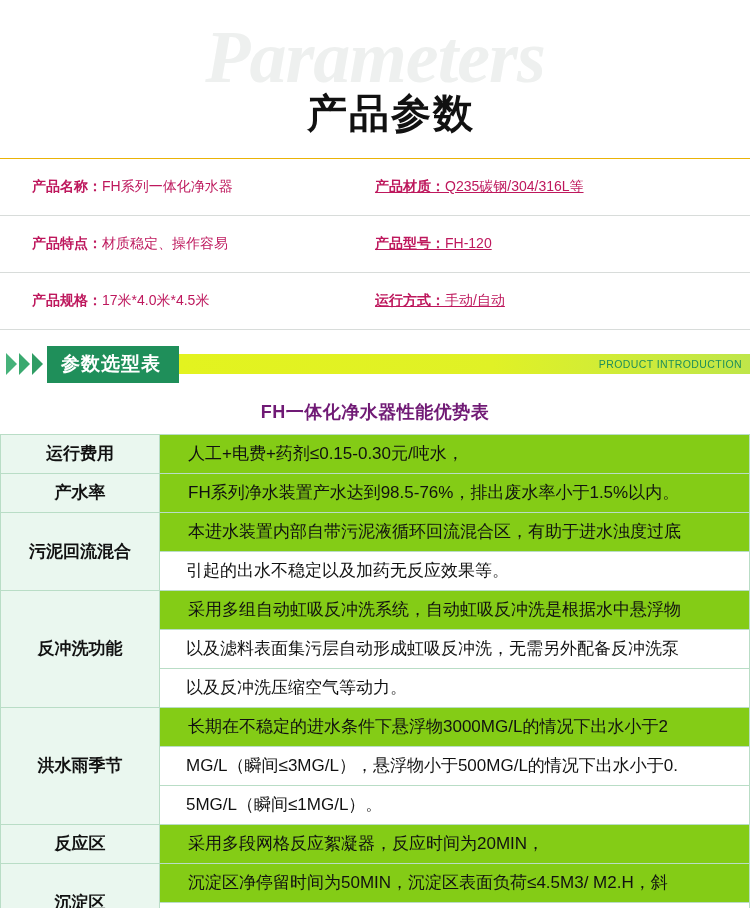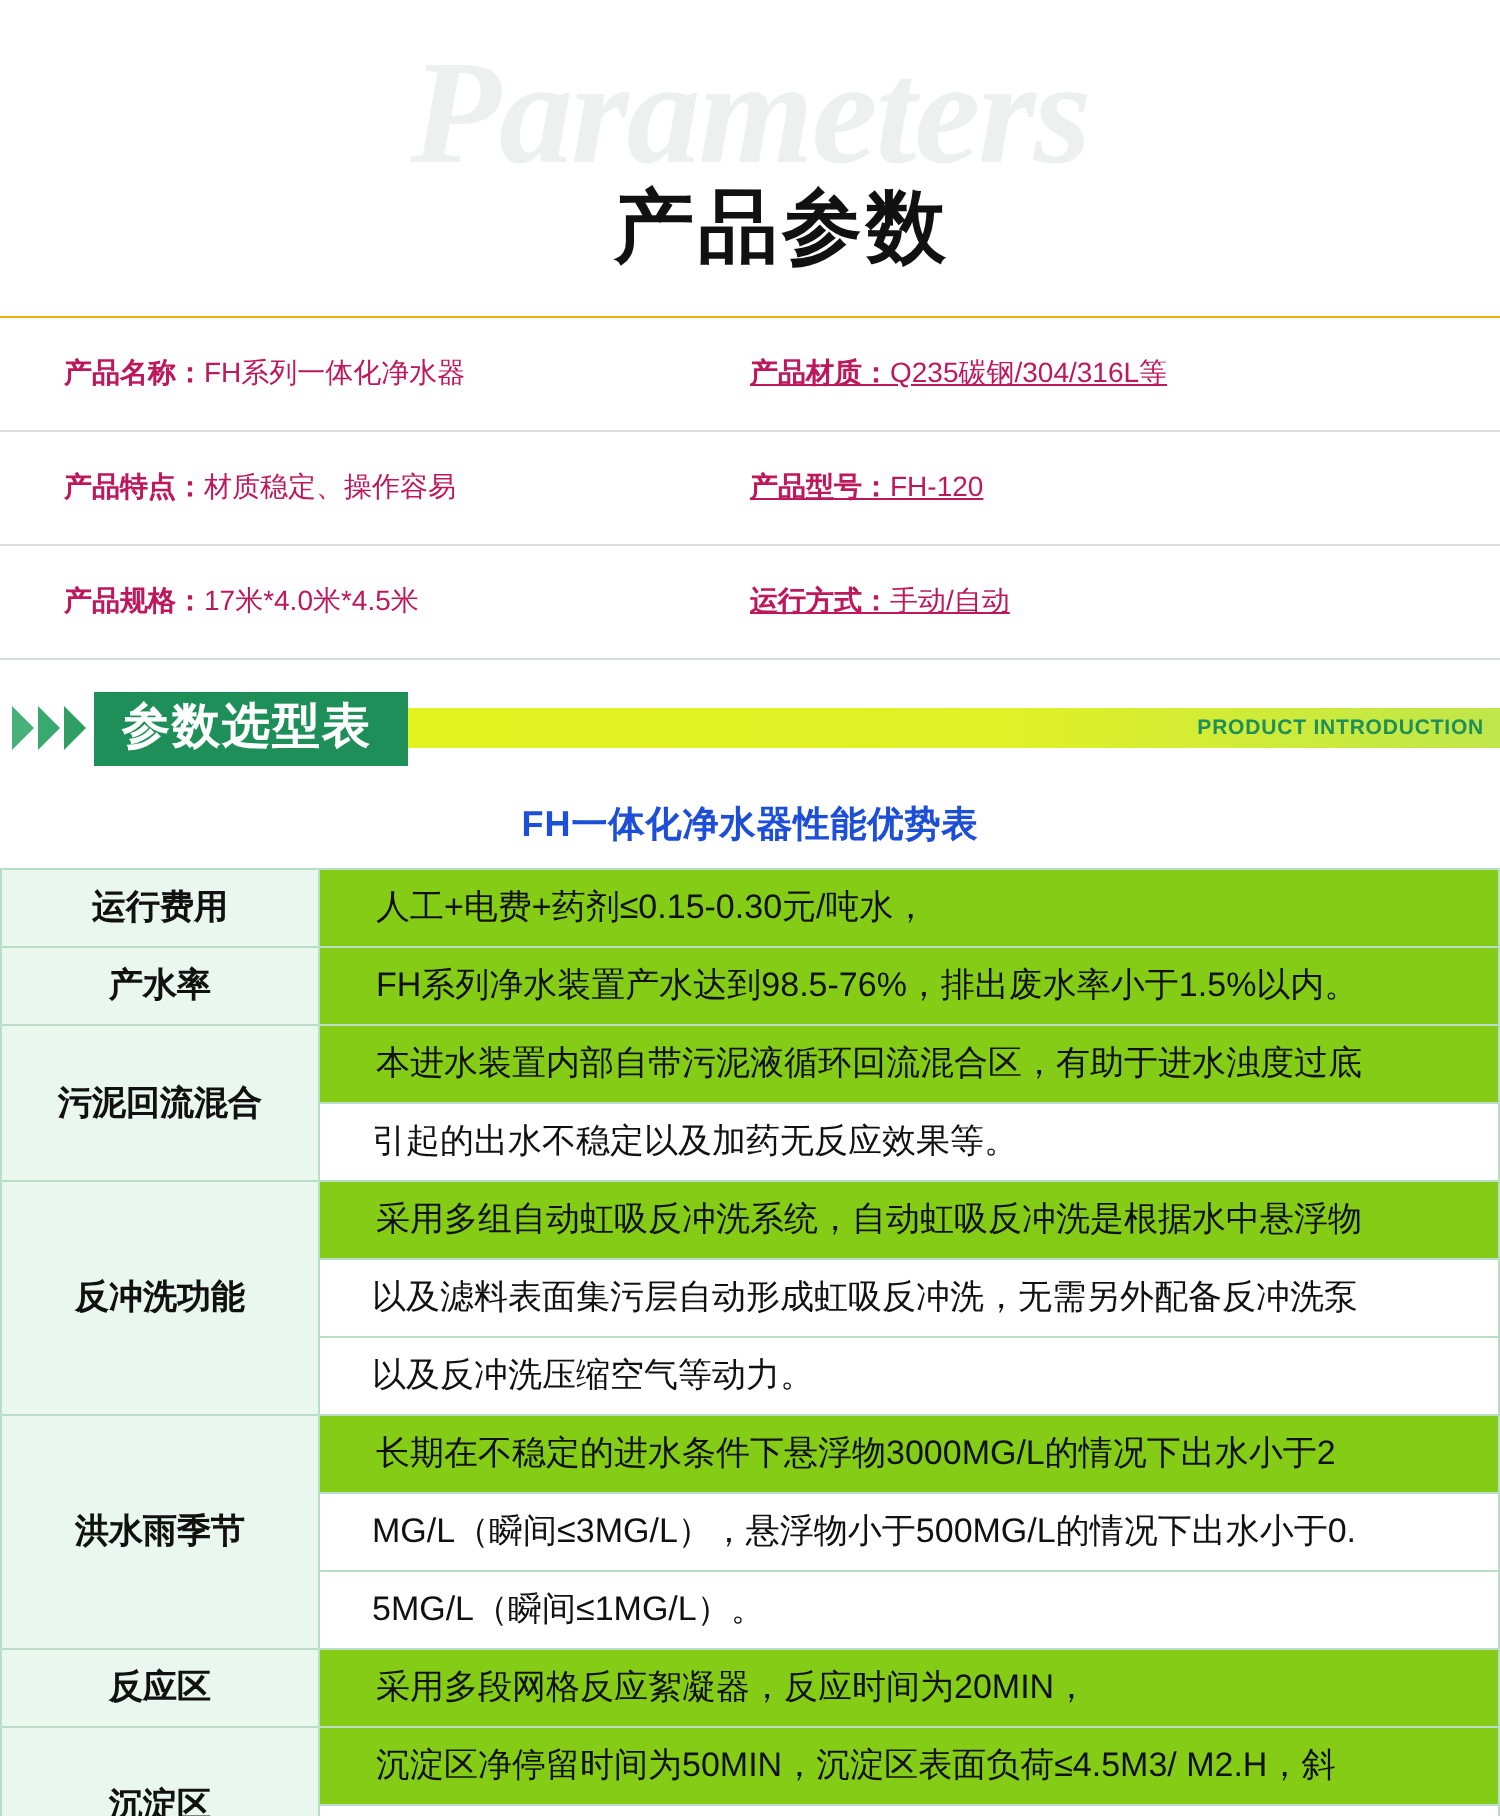--- a/index.html
+++ b/index.html
@@ -94,51 +94,51 @@
     border-top: 11px solid transparent;
     border-bottom: 11px solid transparent;
     border-left: 11px solid #46b27a;
     margin-right: 2px;
   }
   .banner-arrows span.a2 { border-left-color: #3aa96f; }
   .banner-arrows span.a3 { border-left-color: #2f9d64; }
   .banner-title {
     background: #1f8f5a;
     color: #ffffff;
-    font-size: 24px;
+    font-size: 19px;
     font-weight: bold;
     letter-spacing: 1px;
     padding: 7px 18px 8px 14px;
     line-height: 22px;
     white-space: nowrap;
   }
   .banner-bar {
     flex: 1;
     height: 20px;
     background: linear-gradient(to right, #e3f31f 0%, #e0f126 55%, #bfe64a 100%);
     position: relative;
   }
   .banner-en {
     position: absolute;
     right: 8px;
     top: 50%;
     transform: translateY(-50%);
     font-size: 10.5px;
-    font-weight: bold;
+    font-weight: normal;
     color: #1f8f5a;
     letter-spacing: 0.4px;
     white-space: nowrap;
   }
 
   
   .perf-title {
     text-align: center;
     font-size: 18px;
     font-weight: bold;
-    color: #1d4ed8;
+    color: #701a75;
     margin: 12px 0 10px 0;
     letter-spacing: 0.5px;
   }
   .perf-table {
     width: 750px;
     border-collapse: collapse;
     table-layout: fixed;
   }
   .perf-table td {
     border: 1px solid #b9ddc6;

